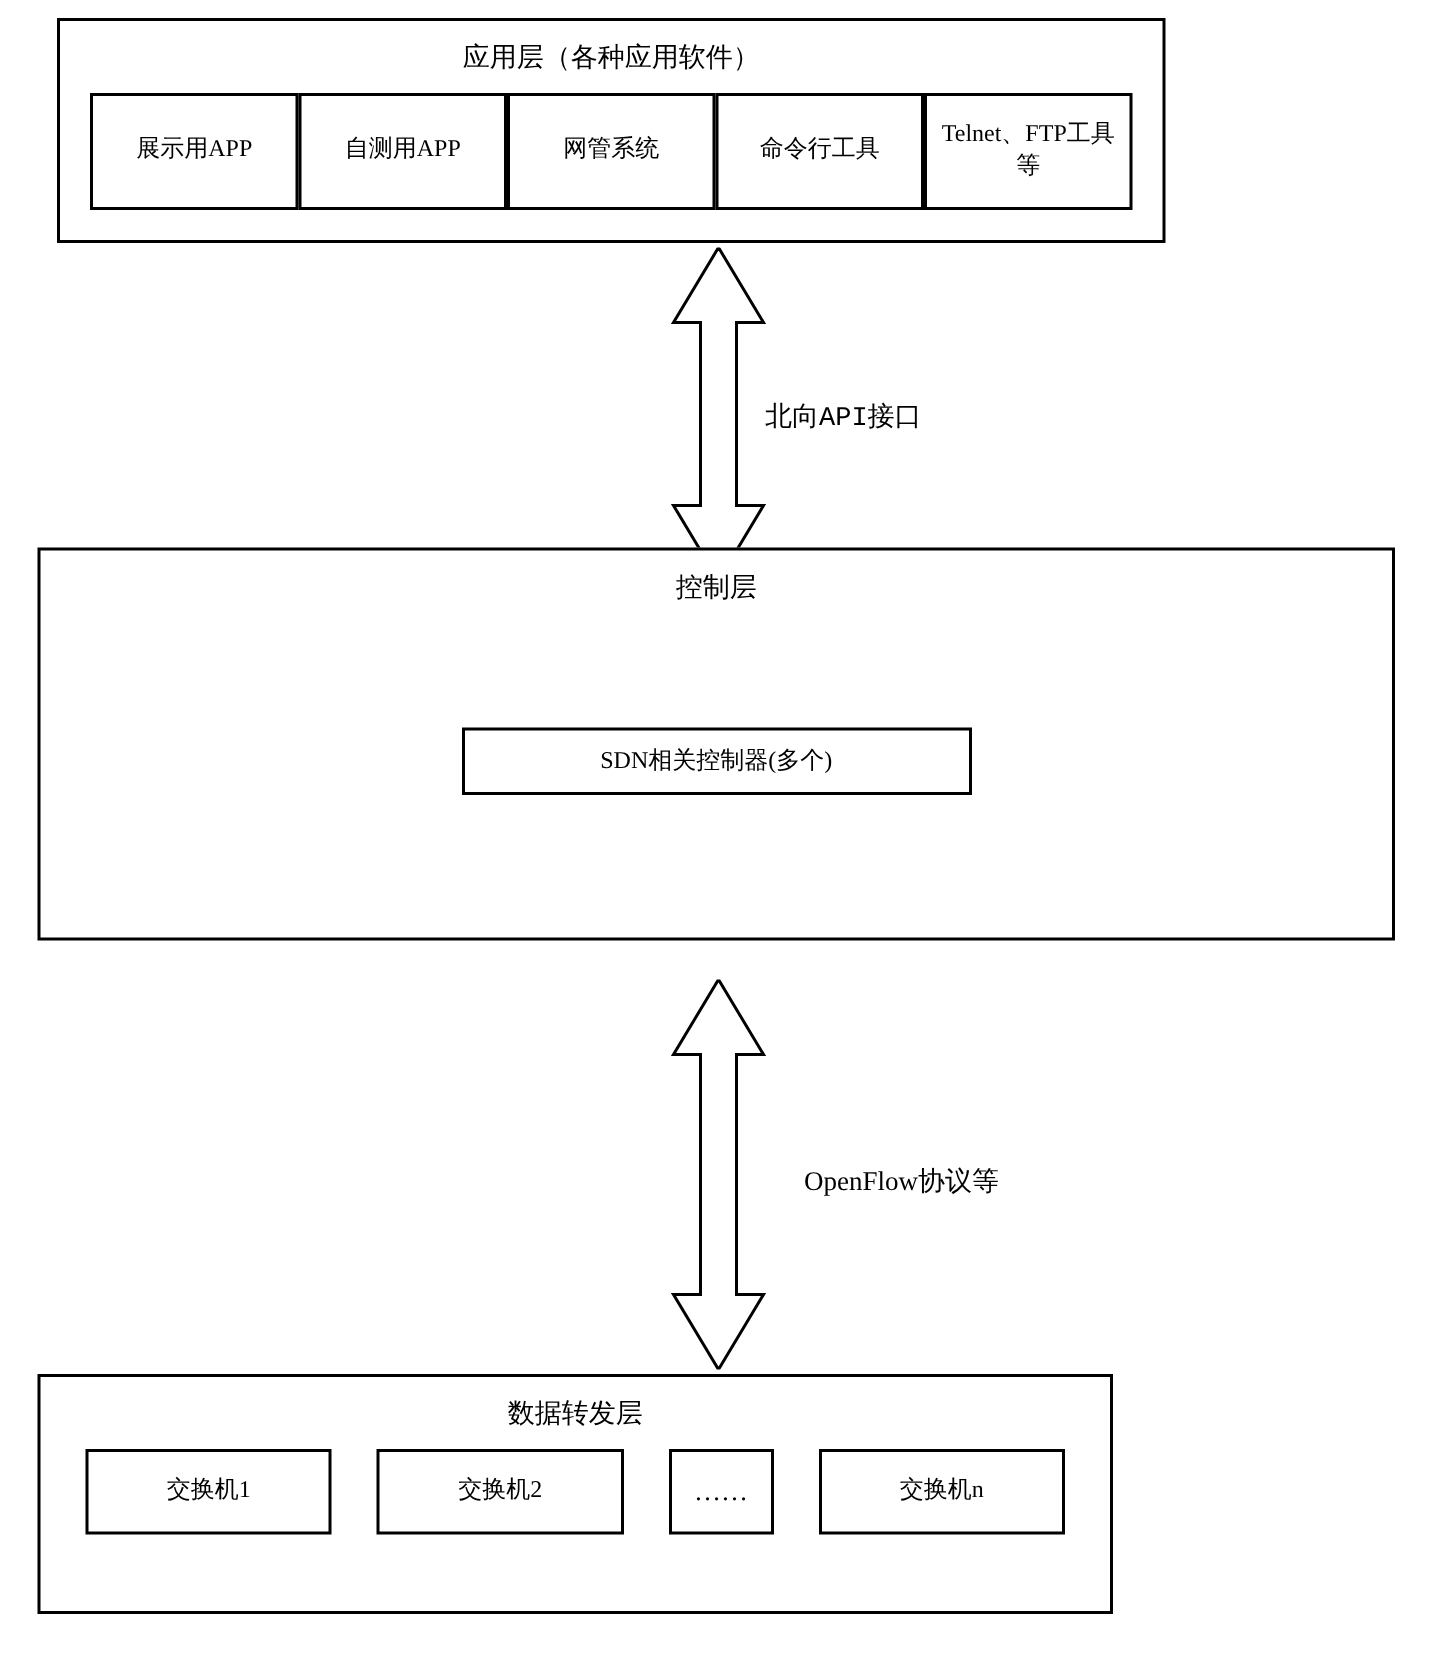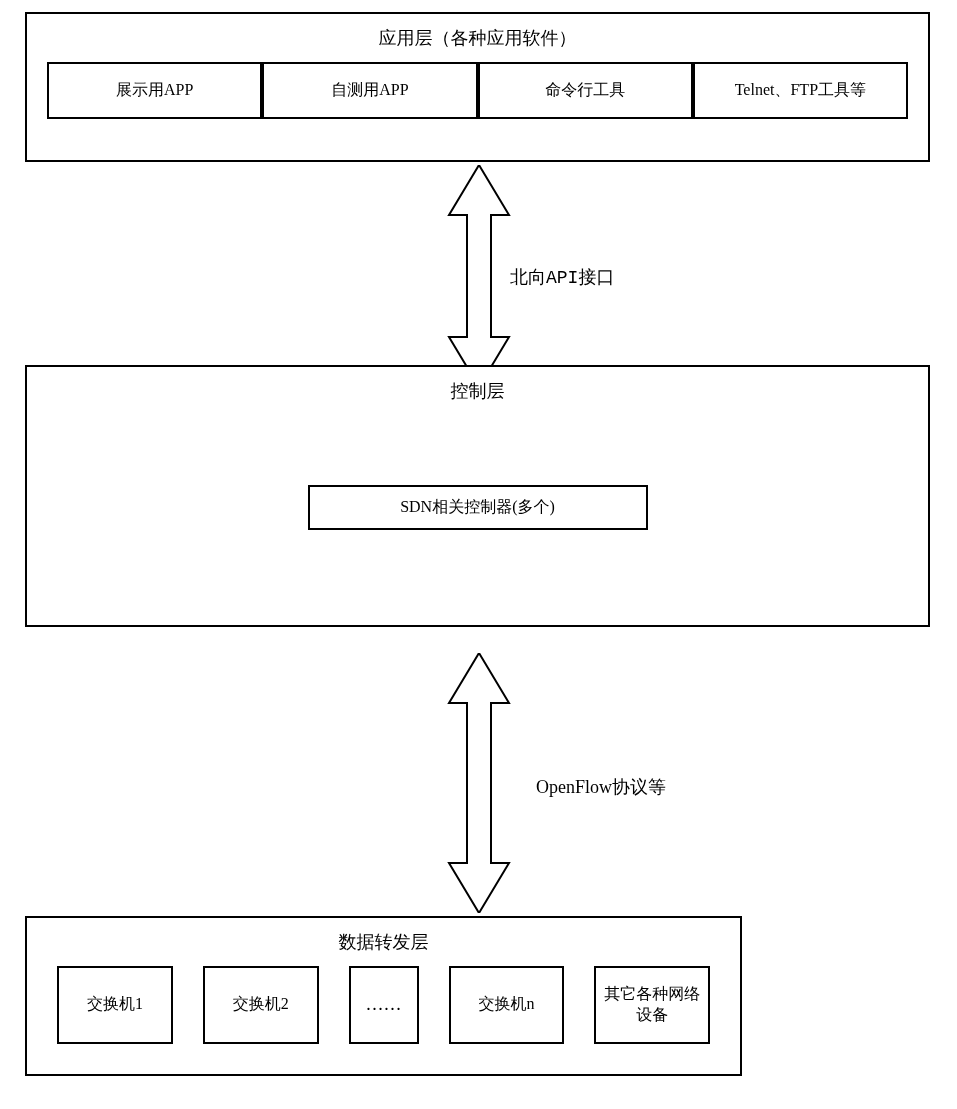--- a/index.html
+++ b/index.html
@@ -57,22 +57,22 @@
     .arrow-label {
       font-size: 18px;
       white-space: nowrap;
     }
     .arrow-label-container {
       position: absolute;
     }
     
     #app-layer {
       top: 12px;
-      left: 25px;
-      width: 905px;
+      left: 38px;
+      width: 739px;
       height: 150px;
     }
     
     #ctrl-layer {
       top: 365px;
       left: 25px;
       width: 905px;
       height: 262px;
     }
     #ctrl-inner-wrap {
@@ -116,20 +116,21 @@
     }
   </style>
 </head>
 <body>
 
 <div id="app-layer" class="layer-box">
   <div class="layer-title">应用层（各种应用软件）</div>
   <div class="inner-boxes">
     <div class="inner-box">展示用APP</div>
     <div class="inner-box">自测用APP</div>
+    <div class="inner-box">网管系统</div>
     <div class="inner-box">命令行工具</div>
     <div class="inner-box">Telnet、FTP工具等</div>
   </div>
 </div>
 
 <div class="arrow-container" style="top:165px;">
   <svg width="80" height="222">
     <polygon points="40,0 70,50 52,50 52,172 70,172 40,222 10,172 28,172 28,50 10,50" fill="#fff" stroke="#000" stroke-width="2"></polygon>
   </svg>
 </div>
@@ -153,15 +154,14 @@
   <span class="arrow-label">OpenFlow协议等</span>
 </div>
 
 <div id="data-layer" class="layer-box">
   <div class="layer-title">数据转发层</div>
   <div class="data-inner-boxes">
     <div class="data-inner-box">交换机1</div>
     <div class="data-inner-box">交换机2</div>
     <div class="dots-box">……</div>
     <div class="data-inner-box">交换机n</div>
-    <div class="data-inner-box">其它各种网络设备</div>
   </div>
 </div>
 
 </body></html>

